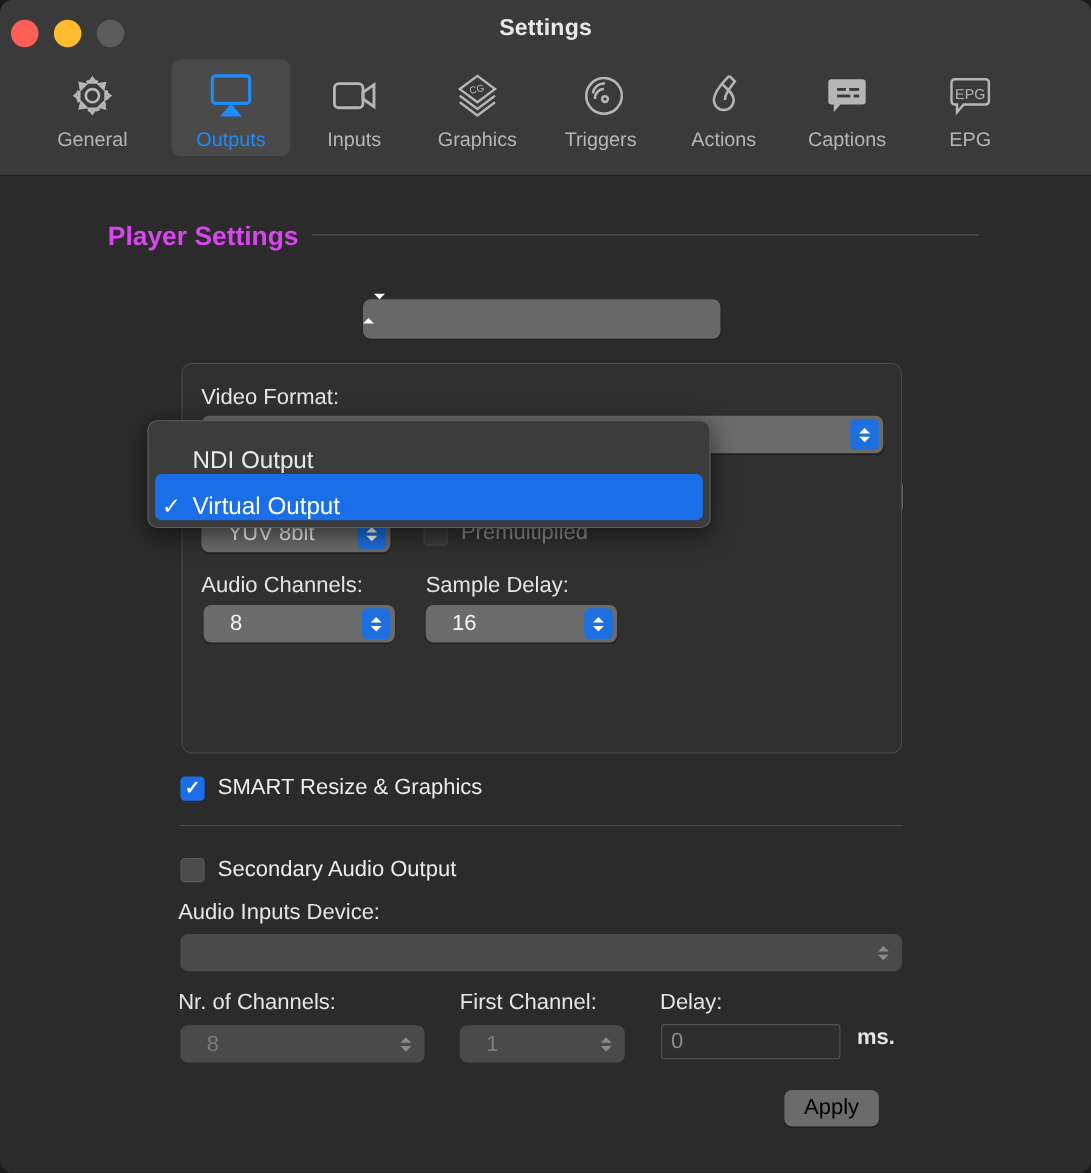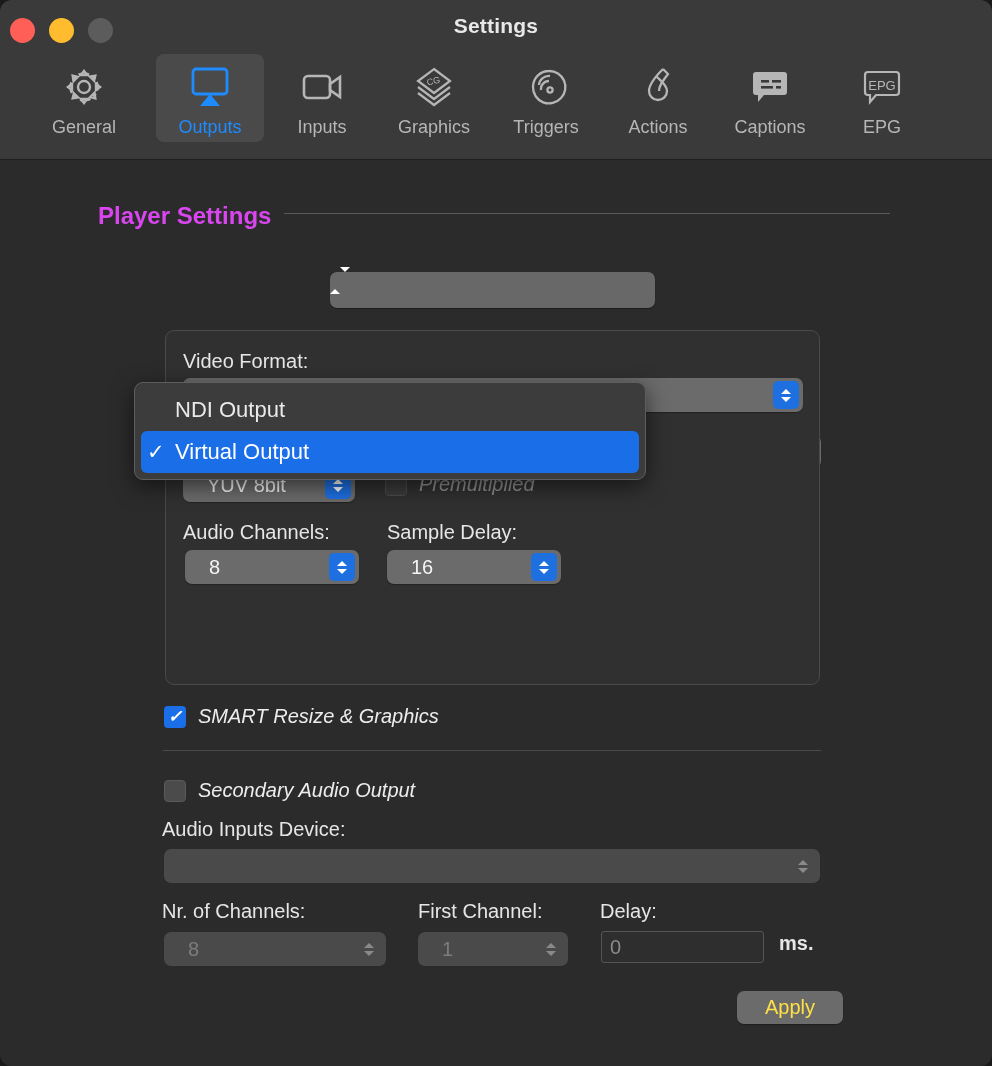--- a/index.html
+++ b/index.html
@@ -152,21 +152,21 @@
     background: #3c3c3c;
     border: 1px solid #5e5e5e;
     border-radius: 9px;
     box-shadow: 0 6px 22px rgba(0,0,0,.55);
     z-index: 40;
   }
   .menu-item {
     height: 42px;
     margin: 0 6px;
     display: flex;
-    align-items: center;
+    align-items: flex-end;
     border-radius: 6px;
     font-size: 22px;
     color: #eaeaea;
     padding-left: 6px;
     box-sizing: border-box;
   }
   .menu-item.checked {
     background: #1a6fe8;
     color: #ffffff;
   }
@@ -262,21 +262,20 @@
     color: #8b8b8b;
     padding-left: 8px;
   }
 
   
   .cbrow {
     position: absolute;
     display: flex;
     align-items: center;
     gap: 12px;
-    font-style: italic;
   }
   .cbox {
     width: 22px; height: 22px;
     border-radius: 4px;
     flex: none;
     display: flex;
     align-items: center;
     justify-content: center;
   }
   .cbox.on {
@@ -300,30 +299,29 @@
     top: 590px;
     width: 658px;
     height: 1px;
     background: #4a4a4a;
   }
 
   #apply-button {
     position: absolute;
     left: 713px;
     top: 831px;
-    width: 106px;
+    width: 86px;
     height: 33px;
     background: #6b6b6b;
     border: none;
     border-radius: 7px;
-    color: #fde047;
+    color: #000000;
     font-size: 20px;
     font-family: "Liberation Sans", sans-serif;
     box-shadow: 0 1px 1px rgba(0,0,0,.3);
-    margin-left: 24px;
   }
 </style>
 </head>
 <body>
 
 <div id="window">
 
   <div id="titlebar">
     <div class="traffic" id="tl-close"></div>
     <div class="traffic" id="tl-min"></div>

